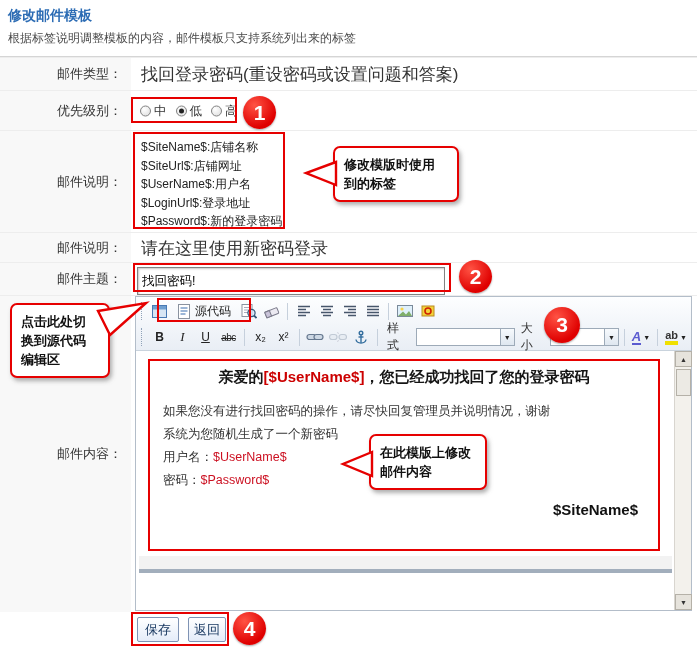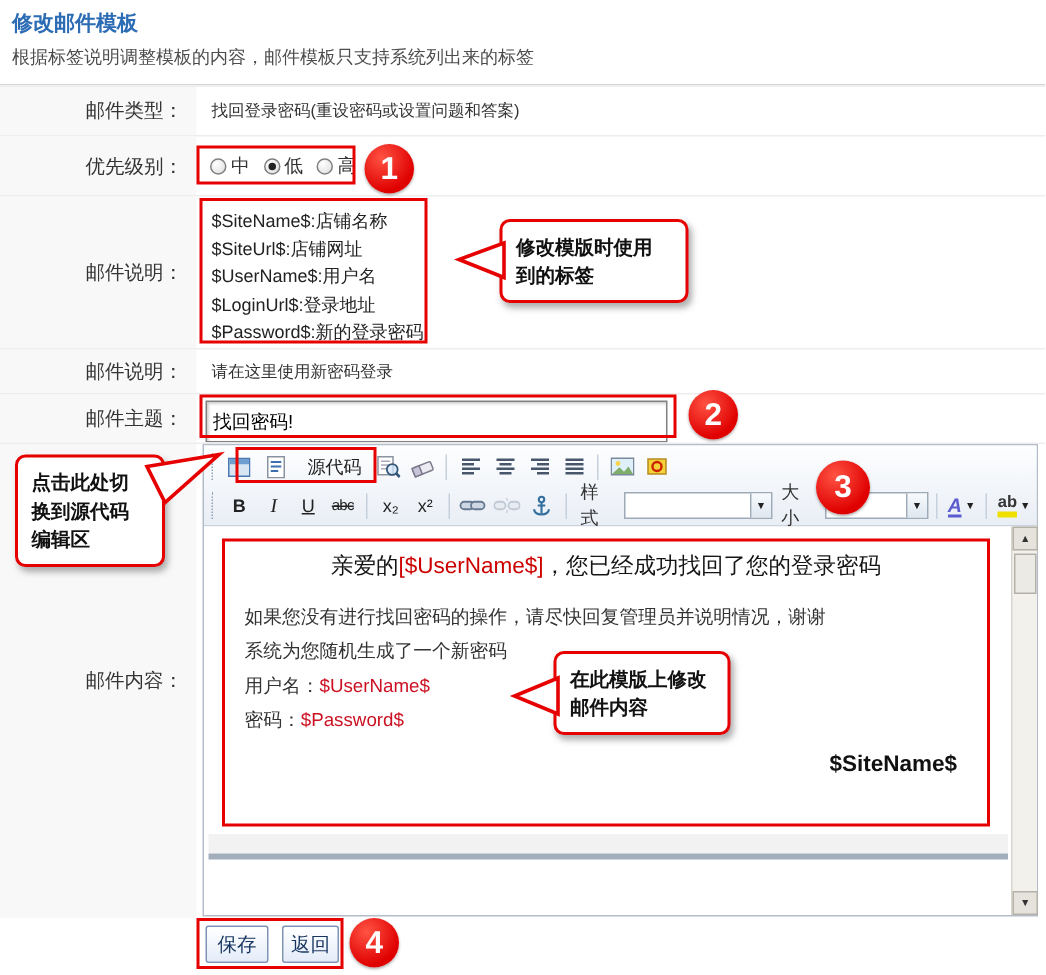--- a/index.html
+++ b/index.html
@@ -20,21 +20,21 @@
               display:flex; align-items:center; justify-content:flex-end;
               padding-right:9px; font-size:13px; color:#333; }
   .row-type     { top:57px;  height:33px; }
   .row-priority { top:90px;  height:40px; }
   .row-tags     { top:130px; height:102px; }
   .row-desc     { top:232px; height:30px;text-decoration:underline; }
   .row-subject  { top:262px; height:33px; }
   .row-content  { top:295px; height:317px; }
   .row-buttons  { top:612px; height:38px; border-top:none; }
   .plain-value { position:absolute; left:141px; top:50%; transform:translateY(-50%);
-                 font-size:11px; color:#333; white-space:nowrap;text-align:center; }
+                 font-size:17px; color:#333; white-space:nowrap;text-align:center; }
   
   .radio-group { position:absolute; left:140px; top:50%; transform:translateY(-50%);
                  display:flex; align-items:center; gap:9px; font-size:12.5px; }
   .radio-opt { display:flex; align-items:center; gap:3px; }
   .radio { width:11px; height:11px; border-radius:50%; border:1px solid #808080;
            background:radial-gradient(circle at 35% 30%, #ffffff, #dcdcdc);
            display:inline-flex; align-items:center; justify-content:center; }
   .radio.checked::after { content:""; width:5px; height:5px; border-radius:50%; background:#222; }
   
   .tag-lines { position:absolute; left:141px; top:7px; font-size:12px; line-height:18.6px; color:#222; }
@@ -63,37 +63,37 @@
   .tb-row { height:26px; display:flex; align-items:center; gap:2px; padding-left:2px; }
   .grip { width:3px; height:18px; border-left:1px dotted #8fa2b8; margin:0 3px 0 1px; }
   .sep { width:1px; height:17px; background:#c6d0dc; margin:0 3px; }
   .tbtn { min-width:21px; height:21px; display:inline-flex; align-items:center;
           justify-content:center; border-radius:2px; }
   .tb-text { font-size:12px; color:#222; }
   .b-bold { font-weight:bold; }
   .b-italic { font-style:italic; font-family:"Liberation Serif","DejaVu Serif",serif; font-size:13px; }
   .b-under { text-decoration:underline; }
   .b-strike { text-decoration:line-through; font-size:10px; letter-spacing:-.5px; }
-  .src-btn { display:inline-flex; align-items:center; gap:14px; padding:0 5px; height:21px; }
+  .src-btn { display:inline-flex; align-items:center; gap:4px; padding:0 5px; height:21px; }
   .src-label { font-size:12px; color:#222; }
   .combo-label { font-size:12px; color:#333; margin:0 3px 0 4px; }
   .fake-select { height:18px; border:1px solid #9daab8; background:#fff; display:flex; align-items:stretch; }
   .fake-select .sel-val { font-size:11px; padding:2px 3px; color:#333; }
   .dd { width:14px; background:linear-gradient(#f7fafd,#dfe7f0); border-left:1px solid #9daab8;
         display:flex; align-items:center; justify-content:center; font-size:7px; color:#222; }
   .color-btn { display:inline-flex; align-items:center; height:21px; padding:0 2px; }
   .fc-glyph { font-size:13px; font-weight:bold; font-style:italic; color:#5b5bd0;
               border-bottom:2px solid #5b5bd0; line-height:13px; }
   .hl-glyph { font-size:11px; font-weight:bold; color:#333; border-bottom:4px solid #f0e000; line-height:11px; }
   .mini-dd { font-size:7px; color:#222; margin-left:2px; }
   
   .ebody { position:absolute; left:0; top:54px; right:0; bottom:0; background:#fff; }
   .econtent { position:absolute; left:12px; top:8px; width:512px; height:192px;
               border:2px solid #e60000; background:#fff; padding:4px 6px; }
-  .ec-head { text-align:center; font-weight:normal; font-size:15px; color:#151515; margin-top:3px; margin-bottom:13px; white-space:nowrap; }
+  .ec-head { text-align:center; font-weight:bold; font-size:15px; color:#151515; margin-top:3px; margin-bottom:13px; white-space:nowrap; }
   .ec-line { font-size:12.5px; color:#333; line-height:23px; margin-left:7px; white-space:nowrap; }
   .ec-sign { text-align:right; font-weight:bold; font-size:15px; color:#111; margin:9px 14px 0 0; }
   .var-red { color:#cc1122; }
   .var-gray { color:#979797; }
   .head-var { color:#cc0000; }
   .body-strip { position:absolute; left:3px; top:205px; width:533px; height:13px; background:#f2f2f2; }
   .body-bar   { position:absolute; left:3px; top:218px; width:533px; height:4px; background:#a2aebc; }
   
   .vscroll { position:absolute; right:0; top:0; width:17px; height:100%;
              background:#f3f1ec; border-left:1px solid #d8d5cf; }

